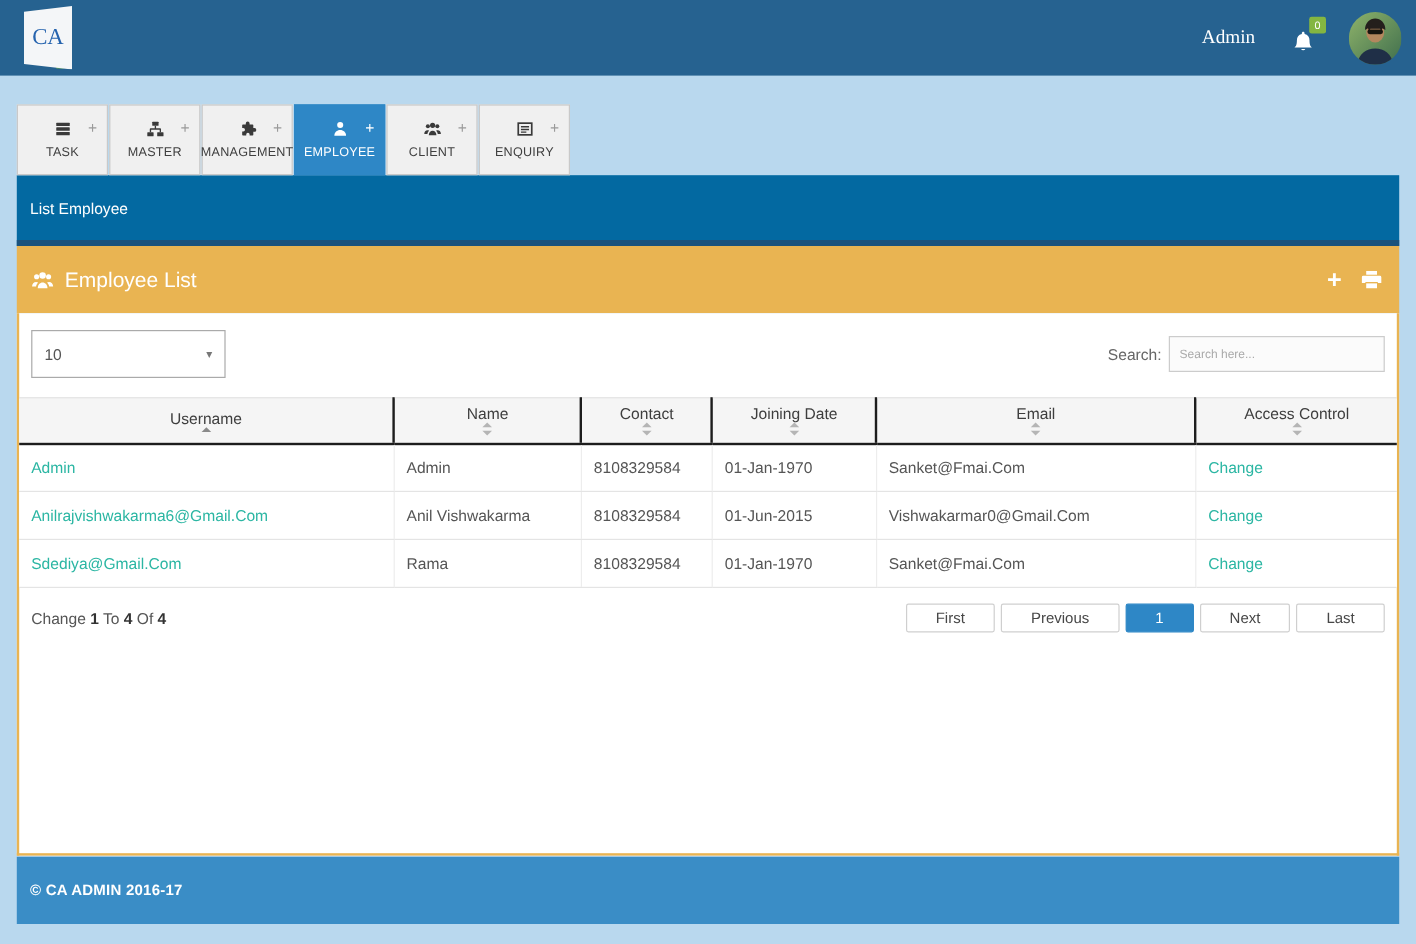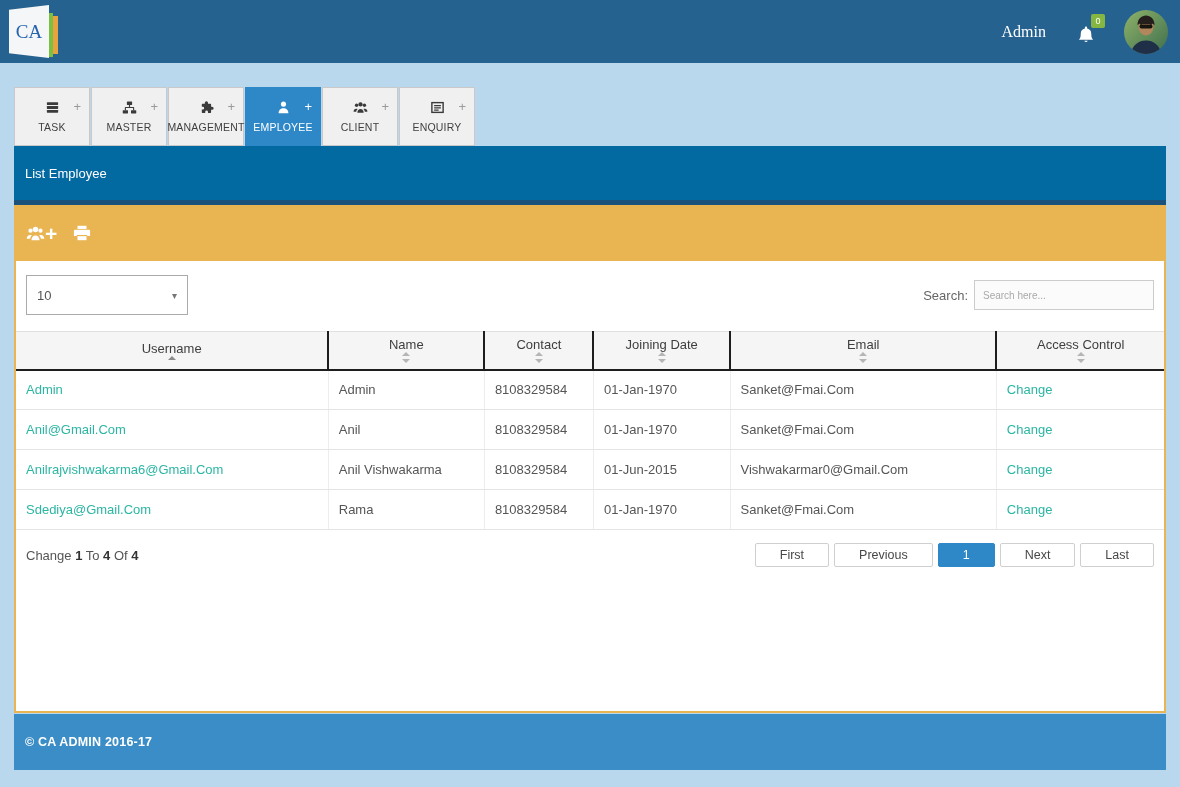--- a/index.html
+++ b/index.html
@@ -5,21 +5,21 @@
   * { margin:0; padding:0; box-sizing:border-box; }
   html,body { width:1180px; height:787px; overflow:hidden; }
   body { background:#b9d8ee; font-family:"Liberation Sans","DejaVu Sans",sans-serif; color:#555; }
 
   
   .top-header { height:63px; background:#266290; display:flex; align-items:center; justify-content:space-between; padding:0 12px 0 8px; }
   .logo-box { position:relative; width:52px; height:57px; cursor:pointer; }
   .stripe { position:absolute; top:10px; }
   .stripe-orange { right:2px; width:6px; height:38px; background:#e8a33d; top:13px; }
   .stripe-green  { right:7px; width:6px; height:44px; background:#7ac143; }
-  .logo-card { position:absolute; left:1px; top:2px; width:40px; height:53px; background:#f4f6f8;
+  .logo-card { position:absolute; left:12px; top:2px; width:40px; height:53px; background:#f4f6f8;
                clip-path:polygon(0 9%, 100% 0, 100% 100%, 0 91%); display:flex; align-items:center; justify-content:center; }
   .logo-card span { font-family:"Liberation Serif",serif; font-size:19px; color:#2563ae; }
   .header-right { display:flex; align-items:center; }
   .admin-label { color:#fff; font-family:"Liberation Serif",serif; font-size:16px; margin-right:30px; cursor:pointer; }
   .bell-wrap { position:relative; margin-right:26px; cursor:pointer; width:22px; height:26px; }
   .bell-wrap svg { width:20px; height:20px; margin-top:6px; }
   .badge { position:absolute; top:-5px; right:-7px; background:#84b641; color:#fff; font-size:9px;
            min-width:14px; height:14px; line-height:14px; text-align:center; border-radius:2px; padding:0 2px; }
   .avatar { width:44px; height:44px; border-radius:50%; overflow:hidden; cursor:pointer; flex:0 0 auto; }
   .avatar svg { width:100%; height:100%; display:block; }
@@ -211,20 +211,21 @@
     <span class="u-ico">
       <svg viewBox="0 0 16 16" fill="#fff">
           <circle cx="3.8" cy="5.6" r="1.8"></circle>
           <circle cx="12.2" cy="5.6" r="1.8"></circle>
           <circle cx="8" cy="4.7" r="2.3"></circle>
           <path d="M4.6 13.6c0-2.4 1.5-4 3.4-4s3.4 1.6 3.4 4z"></path>
           <path d="M.6 12.5c0-2 1.2-3.3 2.9-3.3.5 0 1 .1 1.4.4-.9.8-1.4 2-1.5 2.9z"></path>
           <path d="M15.4 12.5c0-2-1.2-3.3-2.9-3.3-.5 0-1 .1-1.4.4.9.8 1.4 2 1.5 2.9z"></path>
         </svg>
     </span>
+    <span class="panel-title">Employee List</span>
     <div class="panel-actions">
       <span class="add-btn">+</span>
       <span class="print-btn">
         <svg viewBox="0 0 16 16" fill="#fff">
             <rect x="4" y="1.6" width="8" height="2.8"></rect>
             <path d="M1.8 5.2h12.4a1 1 0 0 1 1 1v4.4h-2.6v-.8H3.4v.8H.8V6.2a1 1 0 0 1 1-1z"></path>
             <rect x="4" y="10.8" width="8" height="3.6"></rect>
           </svg>
       </span>
     </div>
@@ -297,28 +298,20 @@
                   <i class="dn"></i>
                 </span>
               </div>
             </th>
         </tr>
       </thead>
       <tbody>
         <tr>
           <td><a class="cell-link">Admin</a></td>
           <td>Admin</td>
-          <td>8108329584</td>
-          <td>01-Jan-1970</td>
-          <td>Sanket@Fmai.Com</td>
-          <td><a class="cell-link">Change</a></td>
-        </tr>
-        <tr>
-          <td><a class="cell-link">Anil@Gmail.Com</a></td>
-          <td>Anil</td>
           <td>8108329584</td>
           <td>01-Jan-1970</td>
           <td>Sanket@Fmai.Com</td>
           <td><a class="cell-link">Change</a></td>
         </tr>
         <tr>
           <td><a class="cell-link">Anilrajvishwakarma6@Gmail.Com</a></td>
           <td>Anil Vishwakarma</td>
           <td>8108329584</td>
           <td>01-Jun-2015</td>

